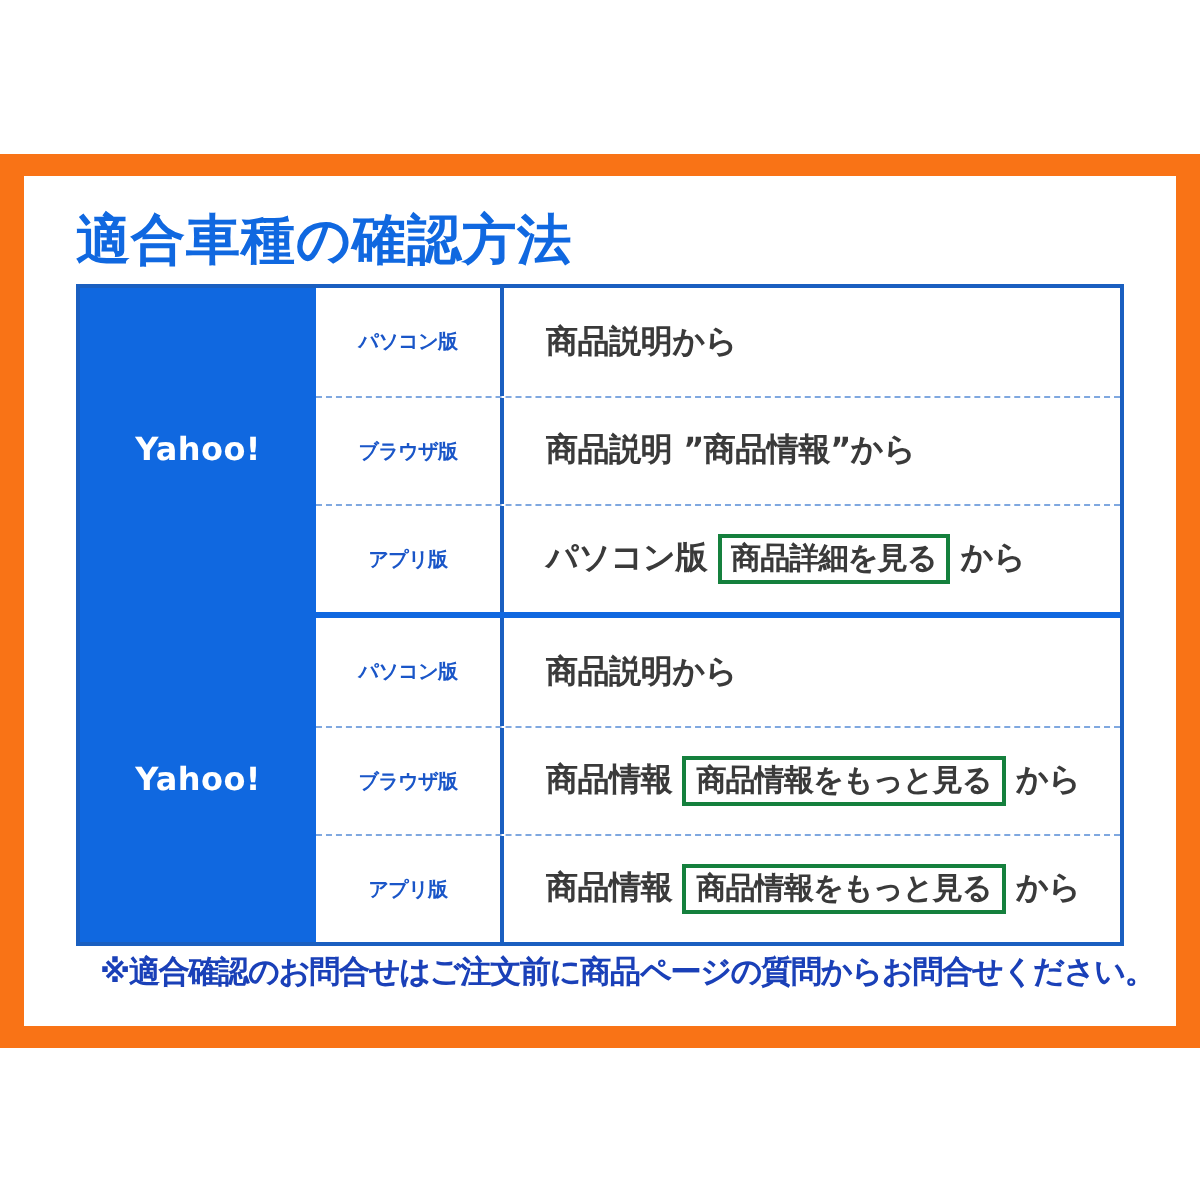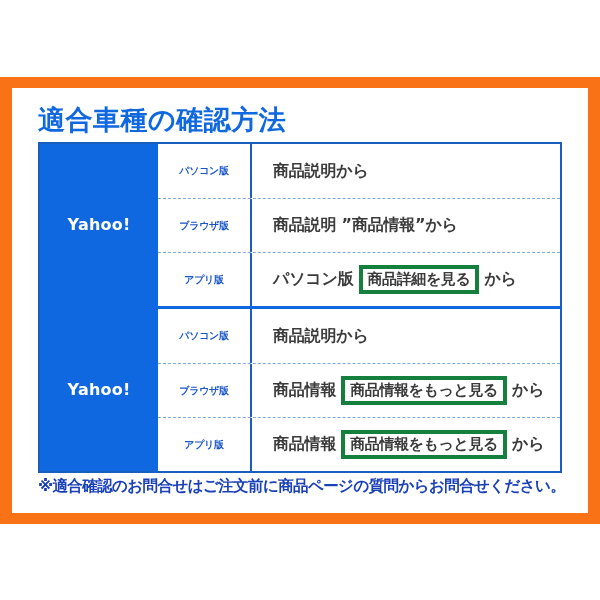--- a/index.html
+++ b/index.html
@@ -127,33 +127,33 @@
     color: #3a3a3a;
     font-weight: bold;
     font-size: 16px;
     box-sizing: border-box;
     white-space: nowrap;
     letter-spacing: -0.2px;
   }
 
   .btnbox {
     display: inline-block;
-    border: 4px solid #15803d;
+    border: 2px solid #15803d;
     padding: 0px 5px 1px 5px;
     margin: 0 5px;
     font-size: 15px;
     font-weight: bold;
     color: #3a3a3a;
     line-height: 1.35;
     letter-spacing: -0.4px;
   }
 
   .note {
     position: absolute;
-    left: 26px;
+    left: 38px;
     top: 388px;
     font-size: 15.5px;
     font-weight: bold;
     color: #1a40b8;
     letter-spacing: -0.6px;
     white-space: nowrap;
   }
 </style>
 </head>
 <body>

